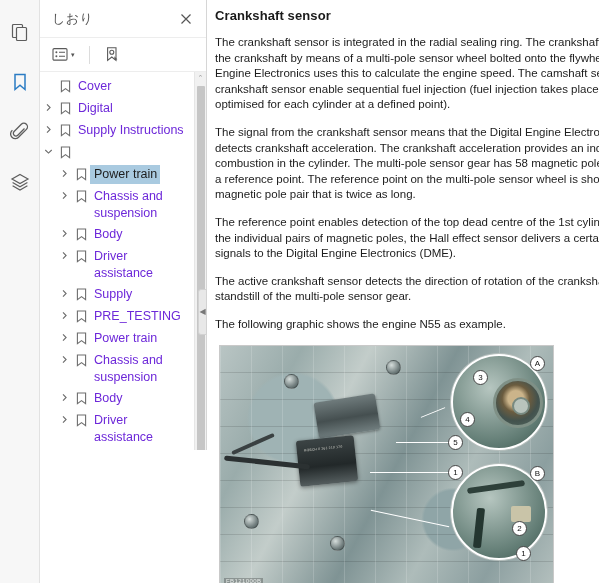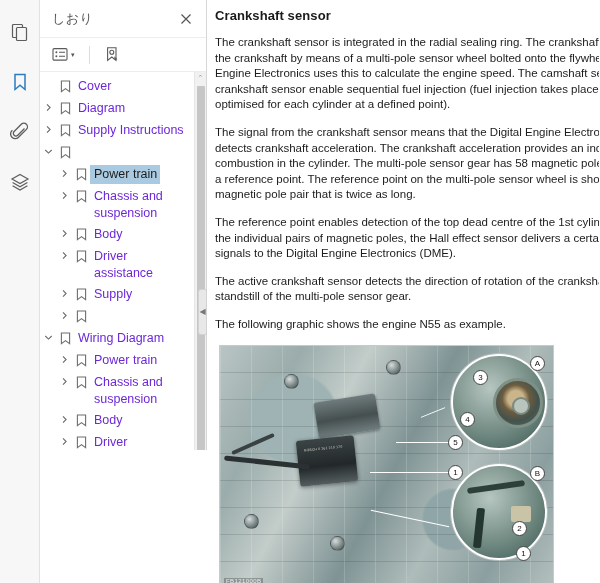--- a/index.html
+++ b/index.html
@@ -313,21 +313,21 @@
             <div class="twisty">
               <svg width="9" height="9" viewBox="0 0 9 9" fill="none" stroke="#6b6b6b" stroke-width="1.1">
                 <path d="M3 1.3 6.1 4.5 3 7.7"></path>
               </svg>
             </div>
             <div class="bm-ico">
               <svg width="11" height="13" viewBox="0 0 11 13" fill="none" stroke="#6e6e6e" stroke-width="1.1">
                 <path d="M1.4 1h8.2v10.6L5.5 8.6 1.4 11.6z"></path>
               </svg>
             </div>
-            <div class="node-label">Diagram</div>
+            <div class="node-label">Digital</div>
           </div>
           <div class="node">
             <div class="twisty">
               <svg width="9" height="9" viewBox="0 0 9 9" fill="none" stroke="#6b6b6b" stroke-width="1.1">
                 <path d="M3 1.3 6.1 4.5 3 7.7"></path>
               </svg>
             </div>
             <div class="bm-ico">
               <svg width="11" height="13" viewBox="0 0 11 13" fill="none" stroke="#6e6e6e" stroke-width="1.1">
                 <path d="M1.4 1h8.2v10.6L5.5 8.6 1.4 11.6z"></path>
@@ -416,33 +416,21 @@
             <div class="twisty">
               <svg width="9" height="9" viewBox="0 0 9 9" fill="none" stroke="#6b6b6b" stroke-width="1.1">
                 <path d="M3 1.3 6.1 4.5 3 7.7"></path>
               </svg>
             </div>
             <div class="bm-ico">
               <svg width="11" height="13" viewBox="0 0 11 13" fill="none" stroke="#6e6e6e" stroke-width="1.1">
                 <path d="M1.4 1h8.2v10.6L5.5 8.6 1.4 11.6z"></path>
               </svg>
             </div>
-          </div>
-          <div class="node">
-            <div class="twisty">
-              <svg width="9" height="9" viewBox="0 0 9 9" fill="none" stroke="#6b6b6b" stroke-width="1.1">
-                <path d="M1.3 3 4.5 6.1 7.7 3"></path>
-              </svg>
-            </div>
-            <div class="bm-ico">
-              <svg width="11" height="13" viewBox="0 0 11 13" fill="none" stroke="#6e6e6e" stroke-width="1.1">
-                <path d="M1.4 1h8.2v10.6L5.5 8.6 1.4 11.6z"></path>
-              </svg>
-            </div>
-            <div class="node-label">Wiring Diagram</div>
+            <div class="node-label">PRE_TESTING</div>
           </div>
           <div class="node lvl1">
             <div class="twisty">
               <svg width="9" height="9" viewBox="0 0 9 9" fill="none" stroke="#6b6b6b" stroke-width="1.1">
                 <path d="M3 1.3 6.1 4.5 3 7.7"></path>
               </svg>
             </div>
             <div class="bm-ico">
               <svg width="11" height="13" viewBox="0 0 11 13" fill="none" stroke="#6e6e6e" stroke-width="1.1">
                 <path d="M1.4 1h8.2v10.6L5.5 8.6 1.4 11.6z"></path>

